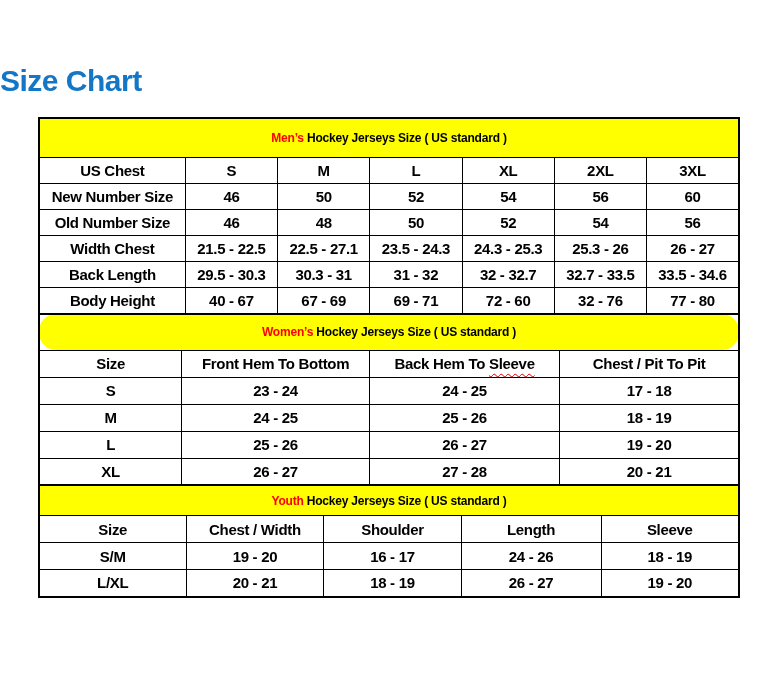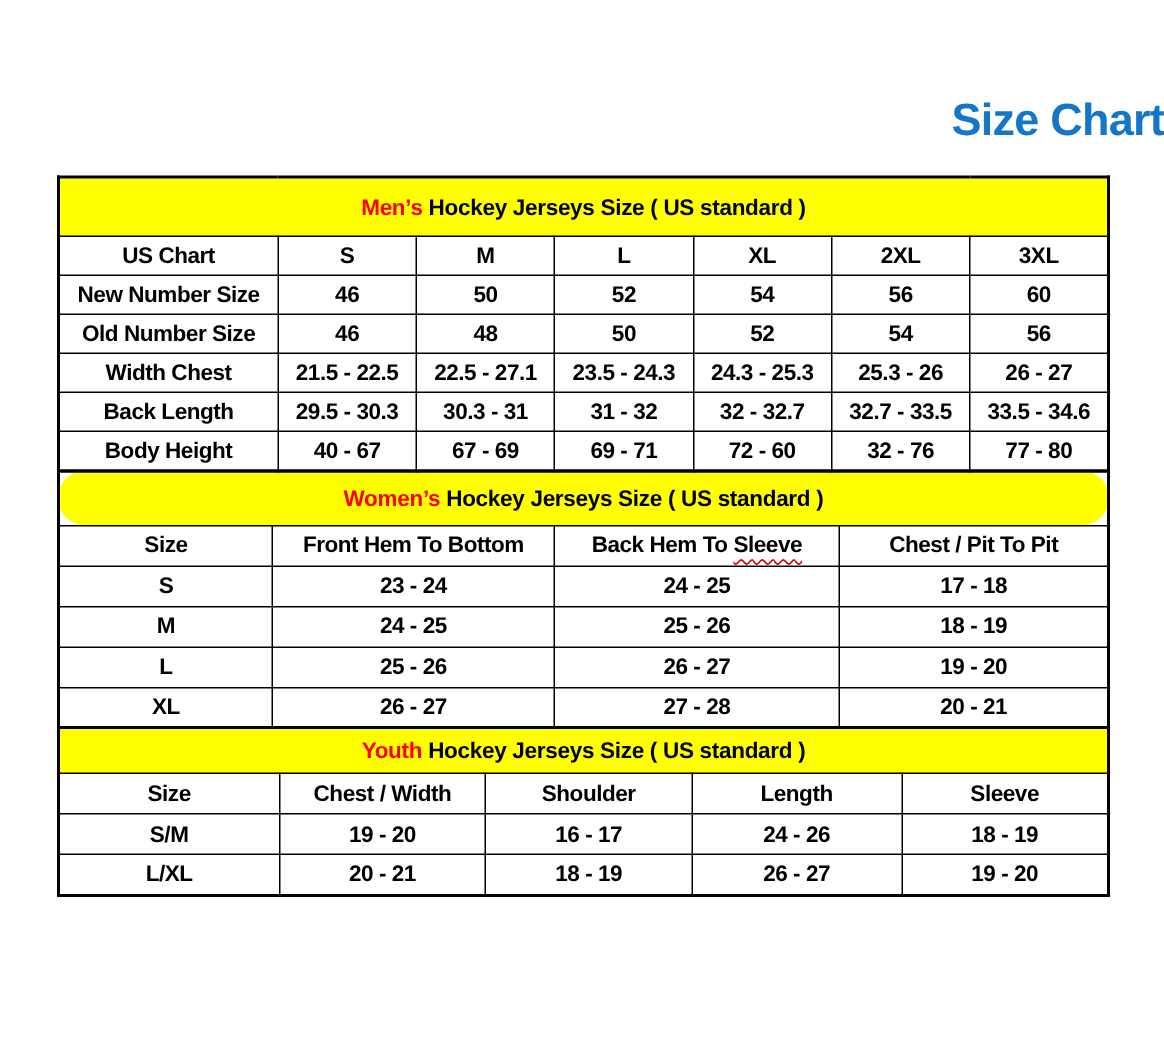--- a/index.html
+++ b/index.html
@@ -12,26 +12,25 @@
     font-family: "Liberation Sans", sans-serif;
   }
   .page {
     width: 776px;
     height: 692px;
     position: relative;
   }
   h1.page-title {
     margin: 0;
     padding-top: 64px;
-    text-align: right;
+    text-align: left;
     font-size: 30px;
     font-weight: bold;
     letter-spacing: -0.5px;
     color: var(--title-color, #1476C6);
-    padding-left: 40px;
   }
   .tables {
     margin: 19px 36px 0 38px;
   }
   table {
     width: 100%;
     border-collapse: collapse;
     table-layout: fixed;
     border: 2.5px solid var(--border-color, #000);
     margin-top: -2px;
@@ -44,21 +43,21 @@
     font-weight: bold;
     font-size: 15px;
     letter-spacing: -0.3px;
     color: var(--text-color, #000);
     padding: 0 2px;
     overflow: hidden;
     white-space: nowrap;
   }
   td.band {
     background: var(--band-bg, #FFFF00);
-    font-size: 15px;
+    font-size: 12px;
     letter-spacing: -0.2px;
   }
   td.band .hl { color: var(--hl-color, #FF0000); }
   #mens-table  td.band { height: 38px; }
   #womens-table td.band { height: 35px; border-radius: 17px; }
   #youth-table td.band { height: 29px; margin-top: 32px; }
   #mens-table  tr.head-row,  #mens-table  tr.data-row  { height: 26px; }
   #womens-table tr.head-row, #womens-table tr.data-row { height: 27px; }
   #youth-table tr.head-row,  #youth-table tr.data-row  { height: 27px; }
   .squiggle {
@@ -84,21 +83,21 @@
           <col style="width: 13.18%;">
           <col style="width: 13.18%;">
           <col style="width: 13.18%;">
           <col style="width: 13.2%;">
         </colgroup>
         <tbody>
           <tr class="band-row">
             <td colspan="7" class="band"><span class="hl">Men’s</span><span> Hockey Jerseys Size ( US standard )</span></td>
           </tr>
           <tr class="head-row">
-            <th>US Chart</th>
+            <th>US Chest</th>
             <th>S</th>
             <th>M</th>
             <th>L</th>
             <th>XL</th>
             <th>2XL</th>
             <th>3XL</th>
           </tr>
           <tr class="data-row">
             <td>New Number Size</td>
             <td>46</td>

